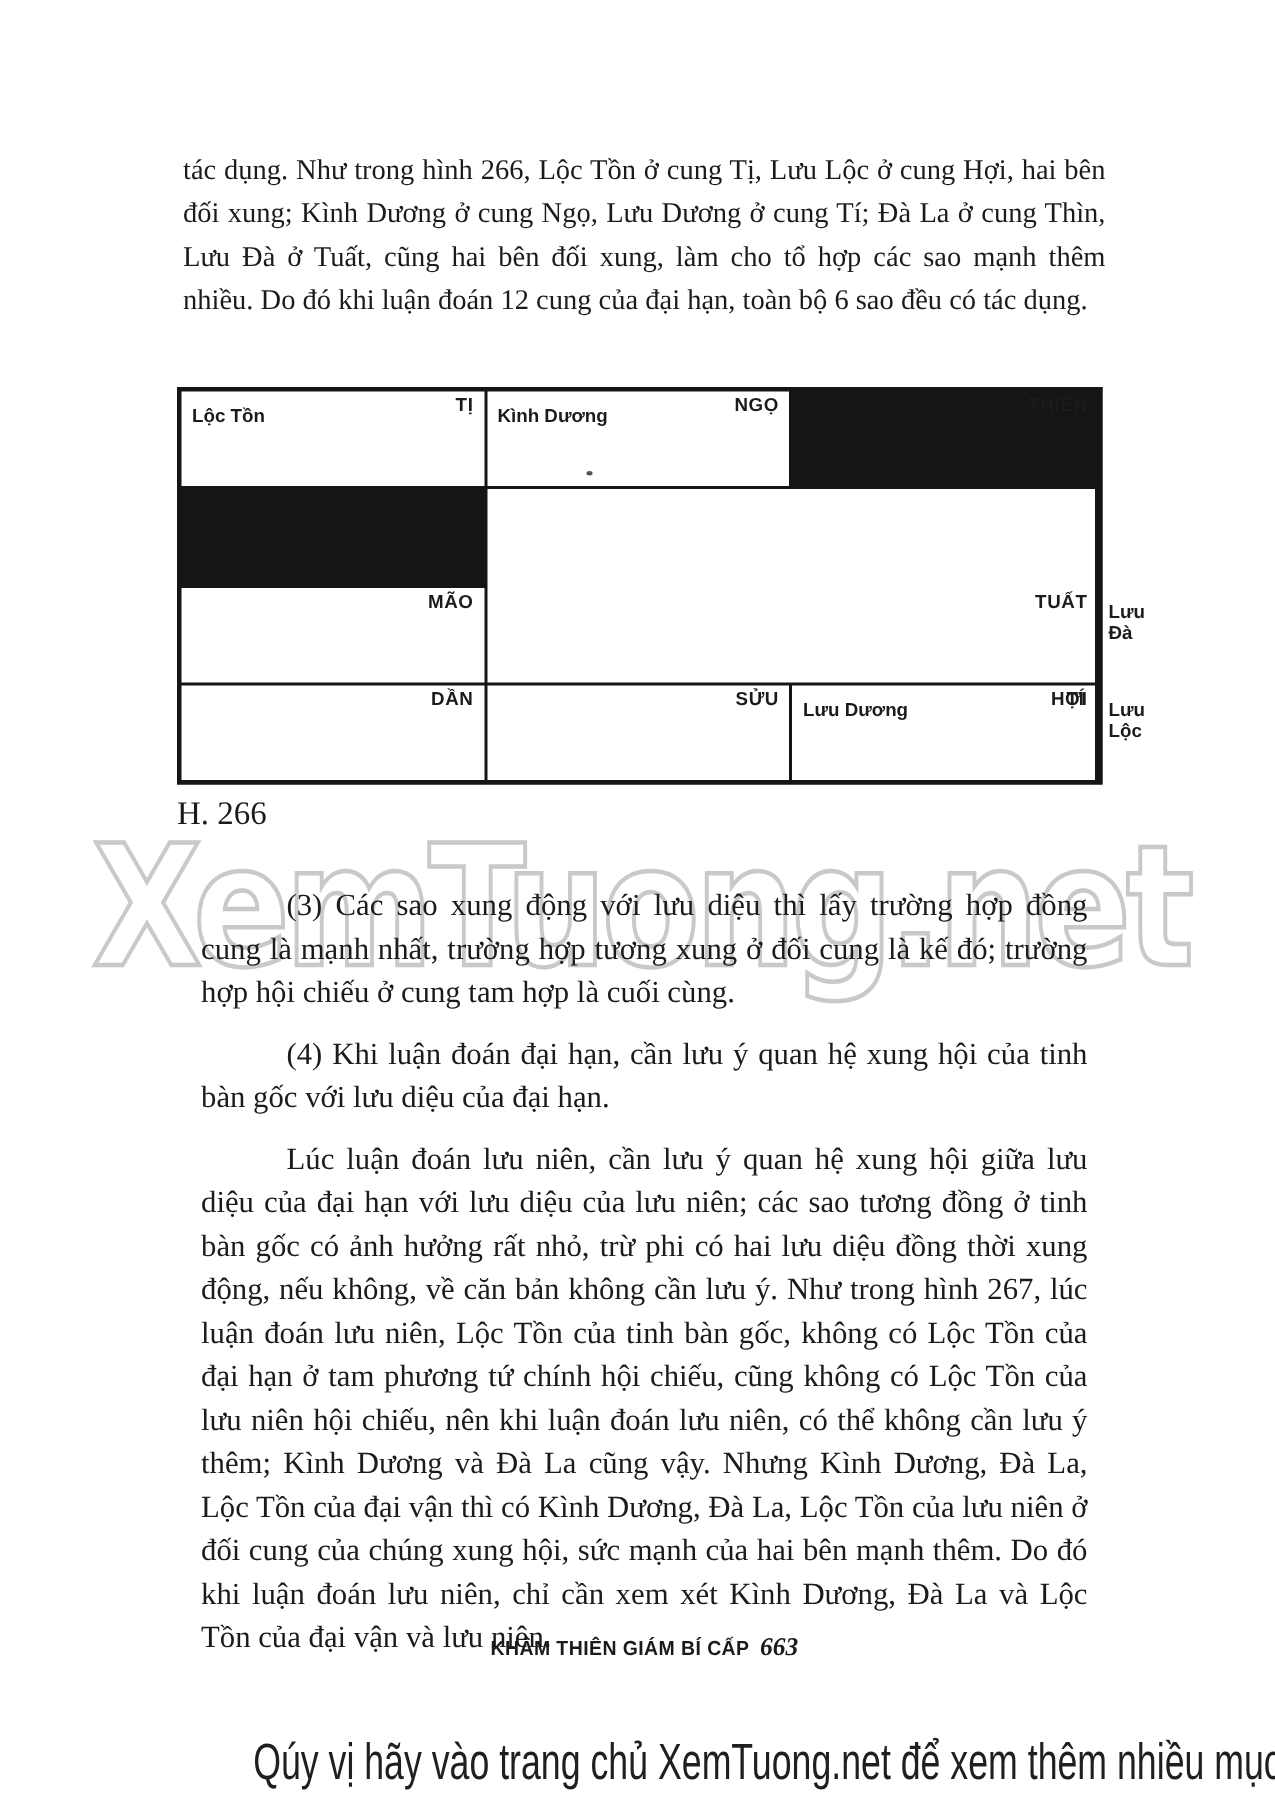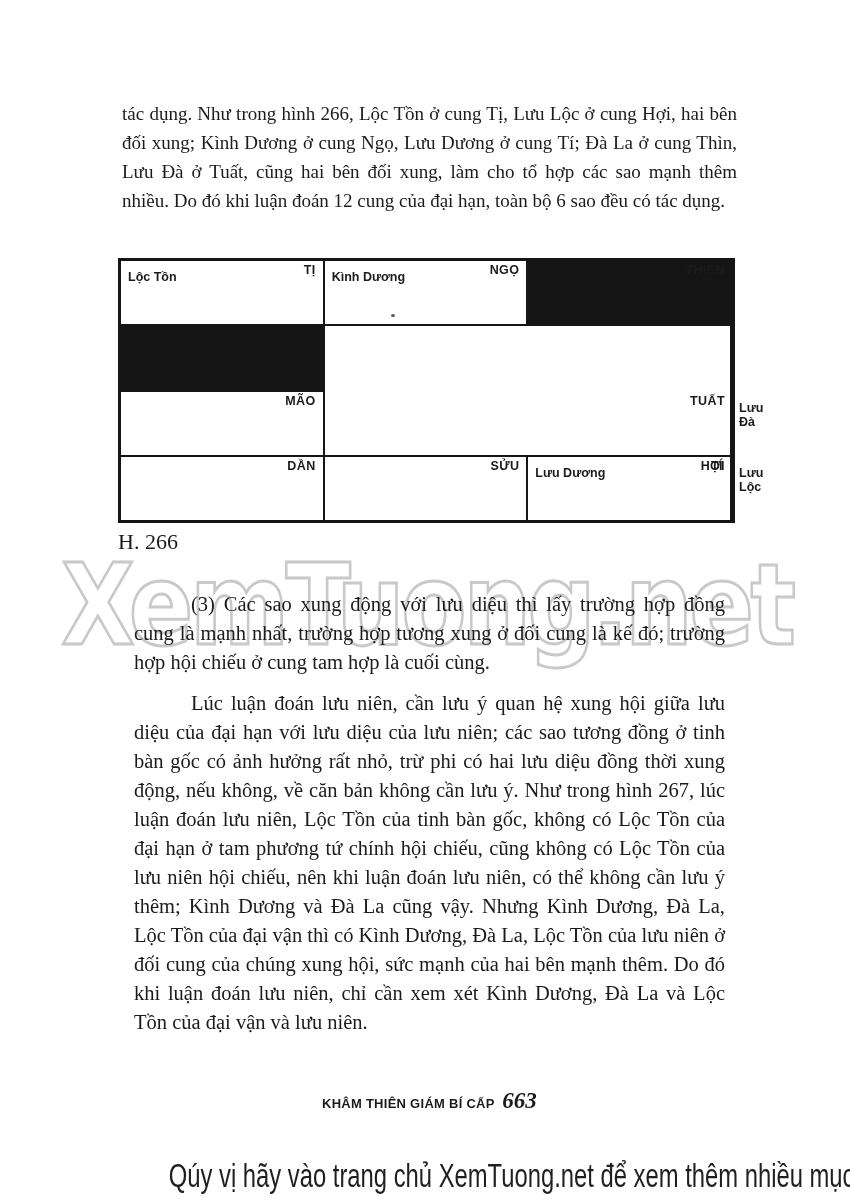--- a/index.html
+++ b/index.html
@@ -52,21 +52,21 @@
 
   
   .footer{
     position:absolute;top:1088px;left:122px;width:615px;
     display:flex;justify-content:center;align-items:baseline;z-index:2;
   }
   .book-title{
     font-family:"Liberation Sans", sans-serif;font-weight:700;font-size:13.5px;
     letter-spacing:0.3px;transform:scaleX(0.96);transform-origin:left center;
   }
-  .page-number{font-family:"Liberation Serif", serif;font-weight:700;font-style:italic;font-size:23px;}
+  .page-number{font-family:"Liberation Serif", serif;font-weight:700;font-style:italic;font-size:17px;}
 
   
   .banner{position:absolute;top:1156px;left:0;width:850px;text-align:center;z-index:2;}
   .banner-text{
     display:inline-block;font-family:"Liberation Sans", sans-serif;font-size:34px;
     line-height:38px;color:#1f1f1f;white-space:nowrap;
     transform:scaleX(0.70);transform-origin:center top;
   }
 </style>
 </head>
@@ -120,20 +120,21 @@
     </div>
 
     <div class="center-cell"></div>
     <div class="artifact-dot"></div>
   </div>
 
   <div class="figure-caption">H. 266</div>
 
   <div class="body-flow">
     <p>(3) Các sao xung động với lưu diệu thì lấy trường hợp đồng cung là mạnh nhất, trường hợp tương xung ở đối cung là kế đó; trường hợp hội chiếu ở cung tam hợp là cuối cùng.</p>
+    <p>(4) Khi luận đoán đại hạn, cần lưu ý quan hệ xung hội của tinh bàn gốc với lưu diệu của đại hạn.</p>
     <p>Lúc luận đoán lưu niên, cần lưu ý quan hệ xung hội giữa lưu diệu của đại hạn với lưu diệu của lưu niên; các sao tương đồng ở tinh bàn gốc có ảnh hưởng rất nhỏ, trừ phi có hai lưu diệu đồng thời xung động, nếu không, về căn bản không cần lưu ý. Như trong hình 267, lúc luận đoán lưu niên, Lộc Tồn của tinh bàn gốc, không có Lộc Tồn của đại hạn ở tam phương tứ chính hội chiếu, cũng không có Lộc Tồn của lưu niên hội chiếu, nên khi luận đoán lưu niên, có thể không cần lưu ý thêm; Kình Dương và Đà La cũng vậy. Nhưng Kình Dương, Đà La, Lộc Tồn của đại vận thì có Kình Dương, Đà La, Lộc Tồn của lưu niên ở đối cung của chúng xung hội, sức mạnh của hai bên mạnh thêm. Do đó khi luận đoán lưu niên, chỉ cần xem xét Kình Dương, Đà La và Lộc Tồn của đại vận và lưu niên.</p>
   </div>
 
   <div class="footer">
     <span class="book-title">KHÂM THIÊN GIÁM BÍ CẤP</span>
     <span class="page-number">663</span>
   </div>
 
   <div class="banner">
     <span class="banner-text">Qúy vị hãy vào trang chủ XemTuong.net để xem thêm nhiều mục hay khác</span>

